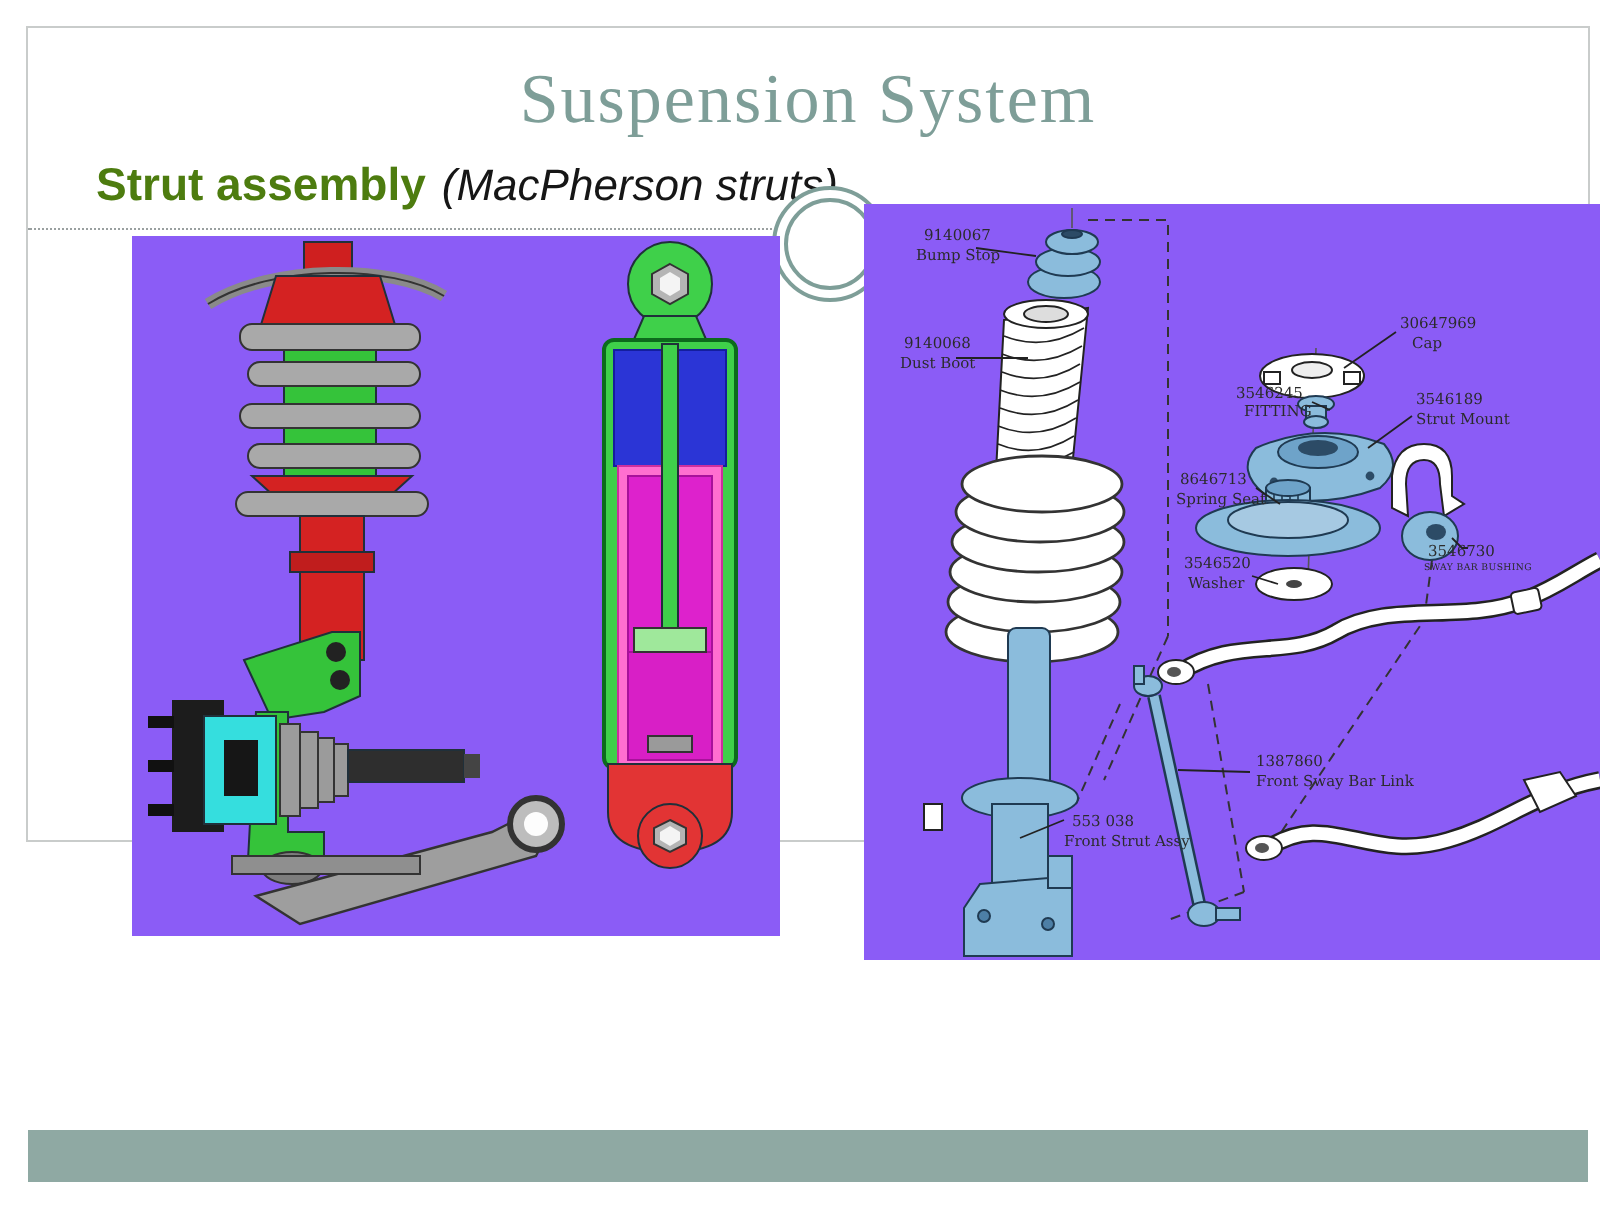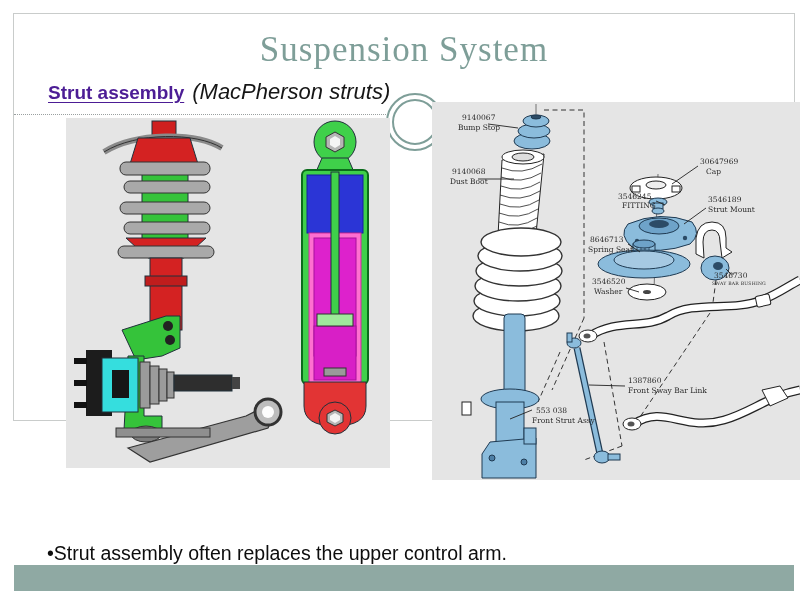--- a/index.html
+++ b/index.html
@@ -5,32 +5,32 @@
   * { margin:0; padding:0; box-sizing:border-box; }
   html,body { width:808px; height:606px; background:#fff; overflow:hidden;
               font-family:"Liberation Sans", sans-serif; }
   .slide { position:relative; width:808px; height:434px; background:#ffffff; }
   .frame { position:absolute; left:13px; top:13px; right:13px; bottom:13px;
            border:1px solid #c9cccb; pointer-events:none; }
   .title { position:absolute; left:0; top:30px; width:808px; text-align:center;
            font-family:"Liberation Serif","DejaVu Serif",serif;
            font-size:35px; color:#7e9e98; letter-spacing:1px; }
   .heading-row { position:absolute; left:48px; top:79px; white-space:nowrap; }
-  .heading-main { font-size:19px; font-weight:bold; color:#4c1d95;
-                  text-decoration:underline; text-underline-offset:3px; }
+  .heading-main { font-size:23px; font-weight:bold; color:#4d7c0f;
+                  text-underline-offset:3px; }
   .heading-note { font-size:22px; font-style:italic; color:#161616; margin-left:8px; }
   .dotline { position:absolute; top:114px; height:0; border-top:1.5px dotted #9aa0a0; }
   .dot1 { left:14px;  width:372px; }
   .dot2 { left:444px; width:22px; }
   .dot3 { left:766px; width:28px; }
   .ring { position:absolute; left:386px; top:93px; width:58px; height:58px;
           border-radius:50%; border:2px solid #7e9e98; background:#fff;
           display:flex; align-items:center; justify-content:center; }
   .ring-inner { width:46px; height:46px; border-radius:50%; border:2px solid #7e9e98; }
-  .fig { position:absolute; background:#e5e5e5; }
+  .fig { position:absolute; background:#8b5cf6; }
   .fig-left  { left:66px;  top:118px; width:324px; height:350px; }
   .fig-right { left:432px; top:102px; width:368px; height:378px; }
   .bullet { position:absolute; left:47px; width:720px; font-size:19.5px; color:#0d0d0d; }
   .bullet1 { top:492px; }
   .bullet2 { top:542px; }
   .footer-bar { position:absolute; left:14px; top:565px; width:780px; height:26px; }
   svg text { font-family:"DejaVu Serif","Liberation Serif",serif; fill:#2b2b2b; }
   .plbl  { font-size:7.5px; }
   .plbls { font-size:4.6px; letter-spacing:.2px; }
   .leader { stroke:#222; stroke-width:0.9; fill:none; }
@@ -293,16 +293,15 @@
 
         <text class="plbl" x="196" y="281">1387860</text>
         <text class="plbl" x="196" y="291">Front Sway Bar Link</text>
 
         <text class="plbl" x="104" y="311">553 038</text>
         <text class="plbl" x="100" y="321">Front Strut Assy</text>
       </g>
     </svg>
   </div>
 
-  <div class="bullet bullet2">•Strut assembly often replaces the upper control arm.</div>
 
   <div class="footer-bar" style="background: rgb(143, 169, 163);"></div>
 </div>
 
 </body></html>

